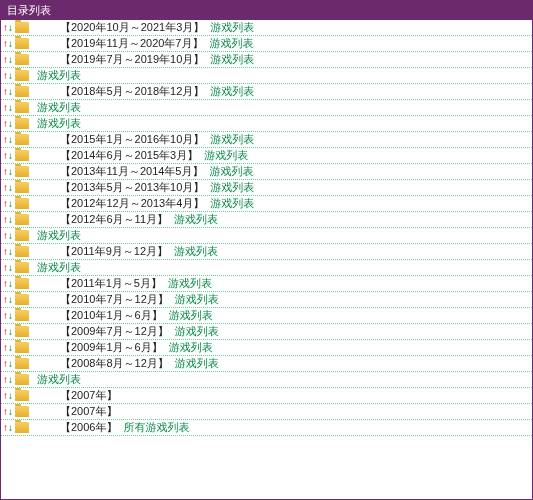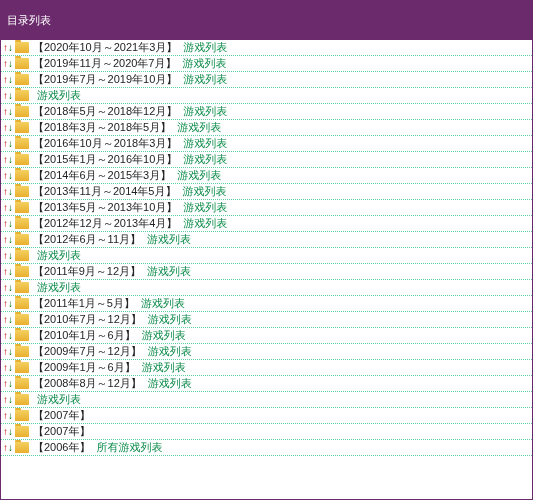--- a/index.html
+++ b/index.html
@@ -1,25 +1,25 @@
 <!DOCTYPE html>
 <html><head>
 <meta charset="utf-8">
 <style>
 * { margin: 0; padding: 0; box-sizing: border-box; }
 body { font-family: "Microsoft YaHei", Arial, sans-serif; font-size: 11px; background: #fff; width: 533px; height: 500px; overflow: hidden; border: 1px solid #6b2a6b; }
-.header { background: #6b2a6b; color: #fff; padding: 12px 6px; font-size: 11px; }
+.header { background: #6b2a6b; color: #fff; padding: 2px 6px; font-size: 11px; }
 .content { background: #fff; height: 484px; overflow-y: auto; }
 .row { display: flex; align-items: center; height: 16px; border-bottom: 1px dotted #5dd0a0; padding-left: 2px; gap: 2px; white-space: nowrap; }
 .arrows { display: inline-flex; align-items: center; }
 .arrow-up { color: #c00; font-size: 10px; font-weight: bold; line-height: 1; }
 .arrow-down { color: #060; font-size: 10px; font-weight: bold; line-height: 1; }
 .folder { width: 14px; height: 11px; background: linear-gradient(to bottom, #f5d060 0%, #e8b030 100%); border-radius: 1px 1px 0 0; position: relative; margin-right: 2px; }
 .folder::before { content: ""; position: absolute; top: -2px; left: 0; width: 6px; height: 2px; background: #e8b030; border-radius: 1px 1px 0 0; }
-.range { color: #222; }
+.range { color: #222; margin-left: 27px; }
 .link { color: #0a8a4a; cursor: pointer; margin-left: 4px; text-align: right; }
 </style>
 </head>
 <body>
 
 <div class="header">
   <span>目录列表</span>
 </div>
 <div class="content" id="list">
     <div class="row">
@@ -65,30 +65,28 @@
       <span class="folder"></span>
       <span class="range">【2018年5月～2018年12月】</span>
       <span class="link">游戏列表</span>
     </div>
     <div class="row">
       <span class="arrows">
         <span class="arrow-up">↑</span>
         <span class="arrow-down">↓</span>
       </span>
       <span class="folder"></span>
-      <span class="range">【2018年3月～2018年5月】</span>
-      <span class="link">游戏列表</span>
-    </div>
-    <div class="row">
-      <span class="arrows">
-        <span class="arrow-up">↑</span>
-        <span class="arrow-down">↓</span>
-      </span>
-      <span class="folder"></span>
-      <span class="range">【2016年10月～2018年3月】</span>
+      <span class="link">游戏列表</span>
+    </div>
+    <div class="row">
+      <span class="arrows">
+        <span class="arrow-up">↑</span>
+        <span class="arrow-down">↓</span>
+      </span>
+      <span class="folder"></span>
       <span class="link">游戏列表</span>
     </div>
     <div class="row">
       <span class="arrows">
         <span class="arrow-up">↑</span>
         <span class="arrow-down">↓</span>
       </span>
       <span class="folder"></span>
       <span class="range">【2015年1月～2016年10月】</span>
       <span class="link">游戏列表</span>

